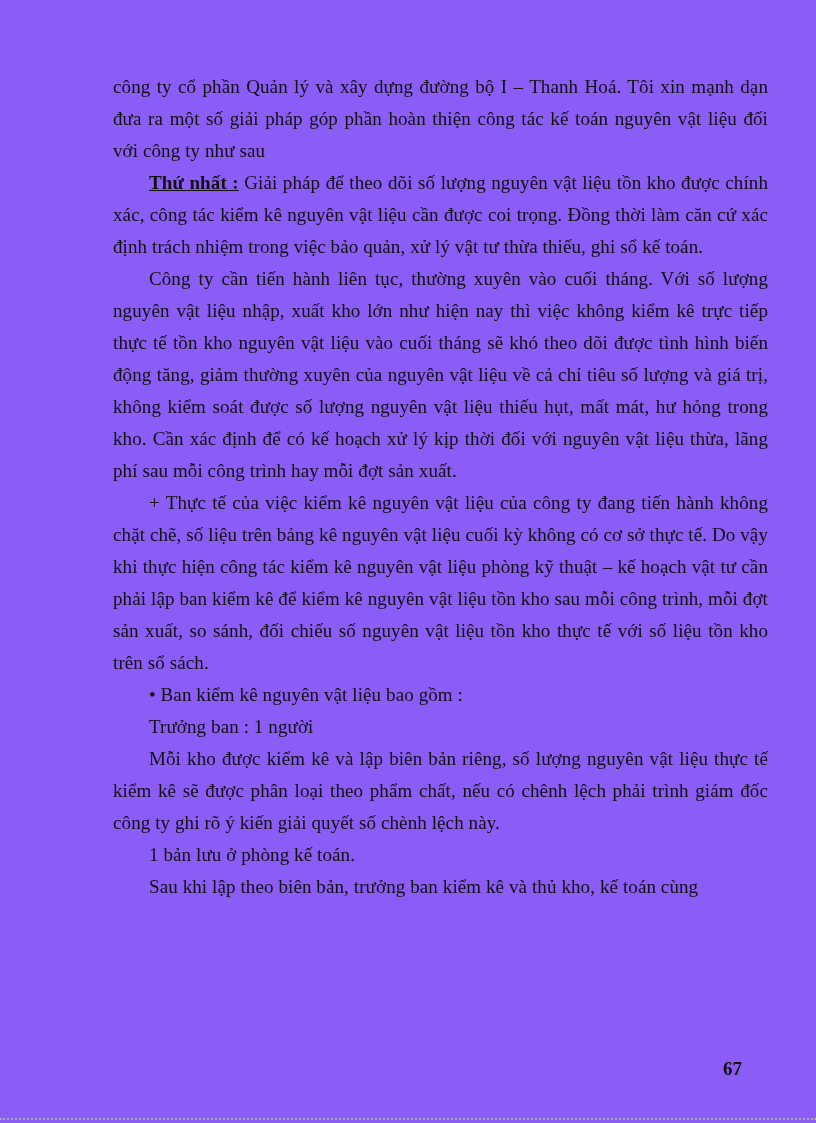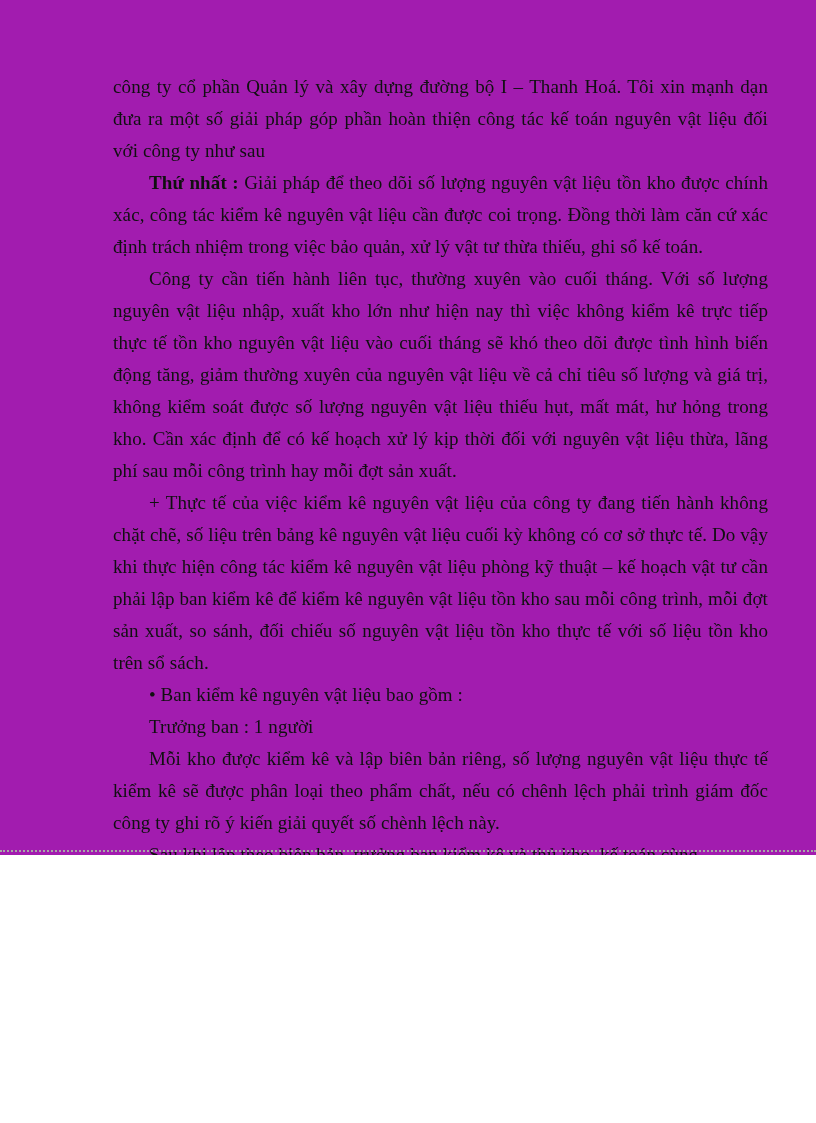--- a/index.html
+++ b/index.html
@@ -3,22 +3,22 @@
 <meta charset="utf-8">
 <style>
   html, body {
     margin: 0;
     padding: 0;
     background: #ffffff;
   }
   .page {
     position: relative;
     width: 816px;
-    height: 855px;
-    background: #a21caf;
+    height: 1123px;
+    background: #8b5cf6;
     overflow: hidden;
     font-family: "Liberation Serif", "DejaVu Serif", serif;
     color: #101010;
   }
   .content {
     position: absolute;
     left: 113px;
     top: 71px;
     width: 655px;
   }
@@ -28,20 +28,21 @@
     font-size: 19px;
     line-height: 32px;
     text-align: justify;
     letter-spacing: 0.1px;
   }
   .content p.indent {
     text-indent: 36px;
   }
   .lead {
     font-weight: bold;
+    text-decoration: underline;
   }
   .page-number {
     position: absolute;
     top: 1053px;
     right: 74px;
     font-size: 19px;
     line-height: 32px;
     color: #101010;
     font-weight: bold;
   }
@@ -59,17 +60,18 @@
 
 <div class="page">
   <div class="content" id="content">
       <p class=""><span>công ty cổ phần Quản lý và xây dựng đường bộ I – Thanh Hoá. Tôi xin mạnh dạn đưa ra một số giải pháp góp phần hoàn thiện công tác kế toán nguyên vật liệu đối với công ty như sau</span></p>
       <p class="indent"><span class="lead">Thứ nhất :</span><span> Giải pháp để theo dõi số lượng nguyên vật liệu tồn kho được chính xác, công tác kiểm kê nguyên vật liệu cần được coi trọng. Đồng thời làm căn cứ xác định trách nhiệm trong việc bảo quản, xử lý vật tư thừa thiếu, ghi sổ kế toán.</span></p>
       <p class="indent"><span>Công ty cần tiến hành liên tục, thường xuyên vào cuối tháng. Với số lượng nguyên vật liệu nhập, xuất kho lớn như hiện nay thì việc không kiểm kê trực tiếp thực tế tồn kho nguyên vật liệu vào cuối tháng sẽ khó theo dõi được tình hình biến động tăng, giảm thường xuyên của nguyên vật liệu về cả chỉ tiêu số lượng và giá trị, không kiểm soát được số lượng nguyên vật liệu thiếu hụt, mất mát, hư hỏng trong kho. Cần xác định để có kế hoạch xử lý kịp thời đối với nguyên vật liệu thừa, lãng phí sau mỗi công trình hay mỗi đợt sản xuất.</span></p>
       <p class="indent"><span>+ Thực tế của việc kiểm kê nguyên vật liệu của công ty đang tiến hành không chặt chẽ, số liệu trên bảng kê nguyên vật liệu cuối kỳ không có cơ sở thực tế. Do vậy khi thực hiện công tác kiểm kê nguyên vật liệu phòng kỹ thuật – kế hoạch vật tư cần phải lập ban kiểm kê để kiểm kê nguyên vật liệu tồn kho sau mỗi công trình, mỗi đợt sản xuất, so sánh, đối chiếu số nguyên vật liệu tồn kho thực tế với số liệu tồn kho trên sổ sách.</span></p>
       <p class="indent"><span>• Ban kiểm kê nguyên vật liệu bao gồm :</span></p>
       <p class="indent"><span>Trưởng ban : 1 người</span></p>
       <p class="indent"><span>Mỗi kho được kiểm kê và lập biên bản riêng, số lượng nguyên vật liệu thực tế kiểm kê sẽ được phân loại theo phẩm chất, nếu có chênh lệch phải trình giám đốc công ty ghi rõ ý kiến giải quyết số chènh lệch này.</span></p>
+      <p class="indent"><span>1 bản lưu ở phòng kế toán.</span></p>
       <p class="indent"><span>Sau khi lập theo biên bản, trưởng ban kiểm kê và thủ kho, kế toán cùng</span></p>
     </div>
   <div class="page-number">67</div>
   <div class="bottom-rule"></div>
 </div>
 
 </body></html>

